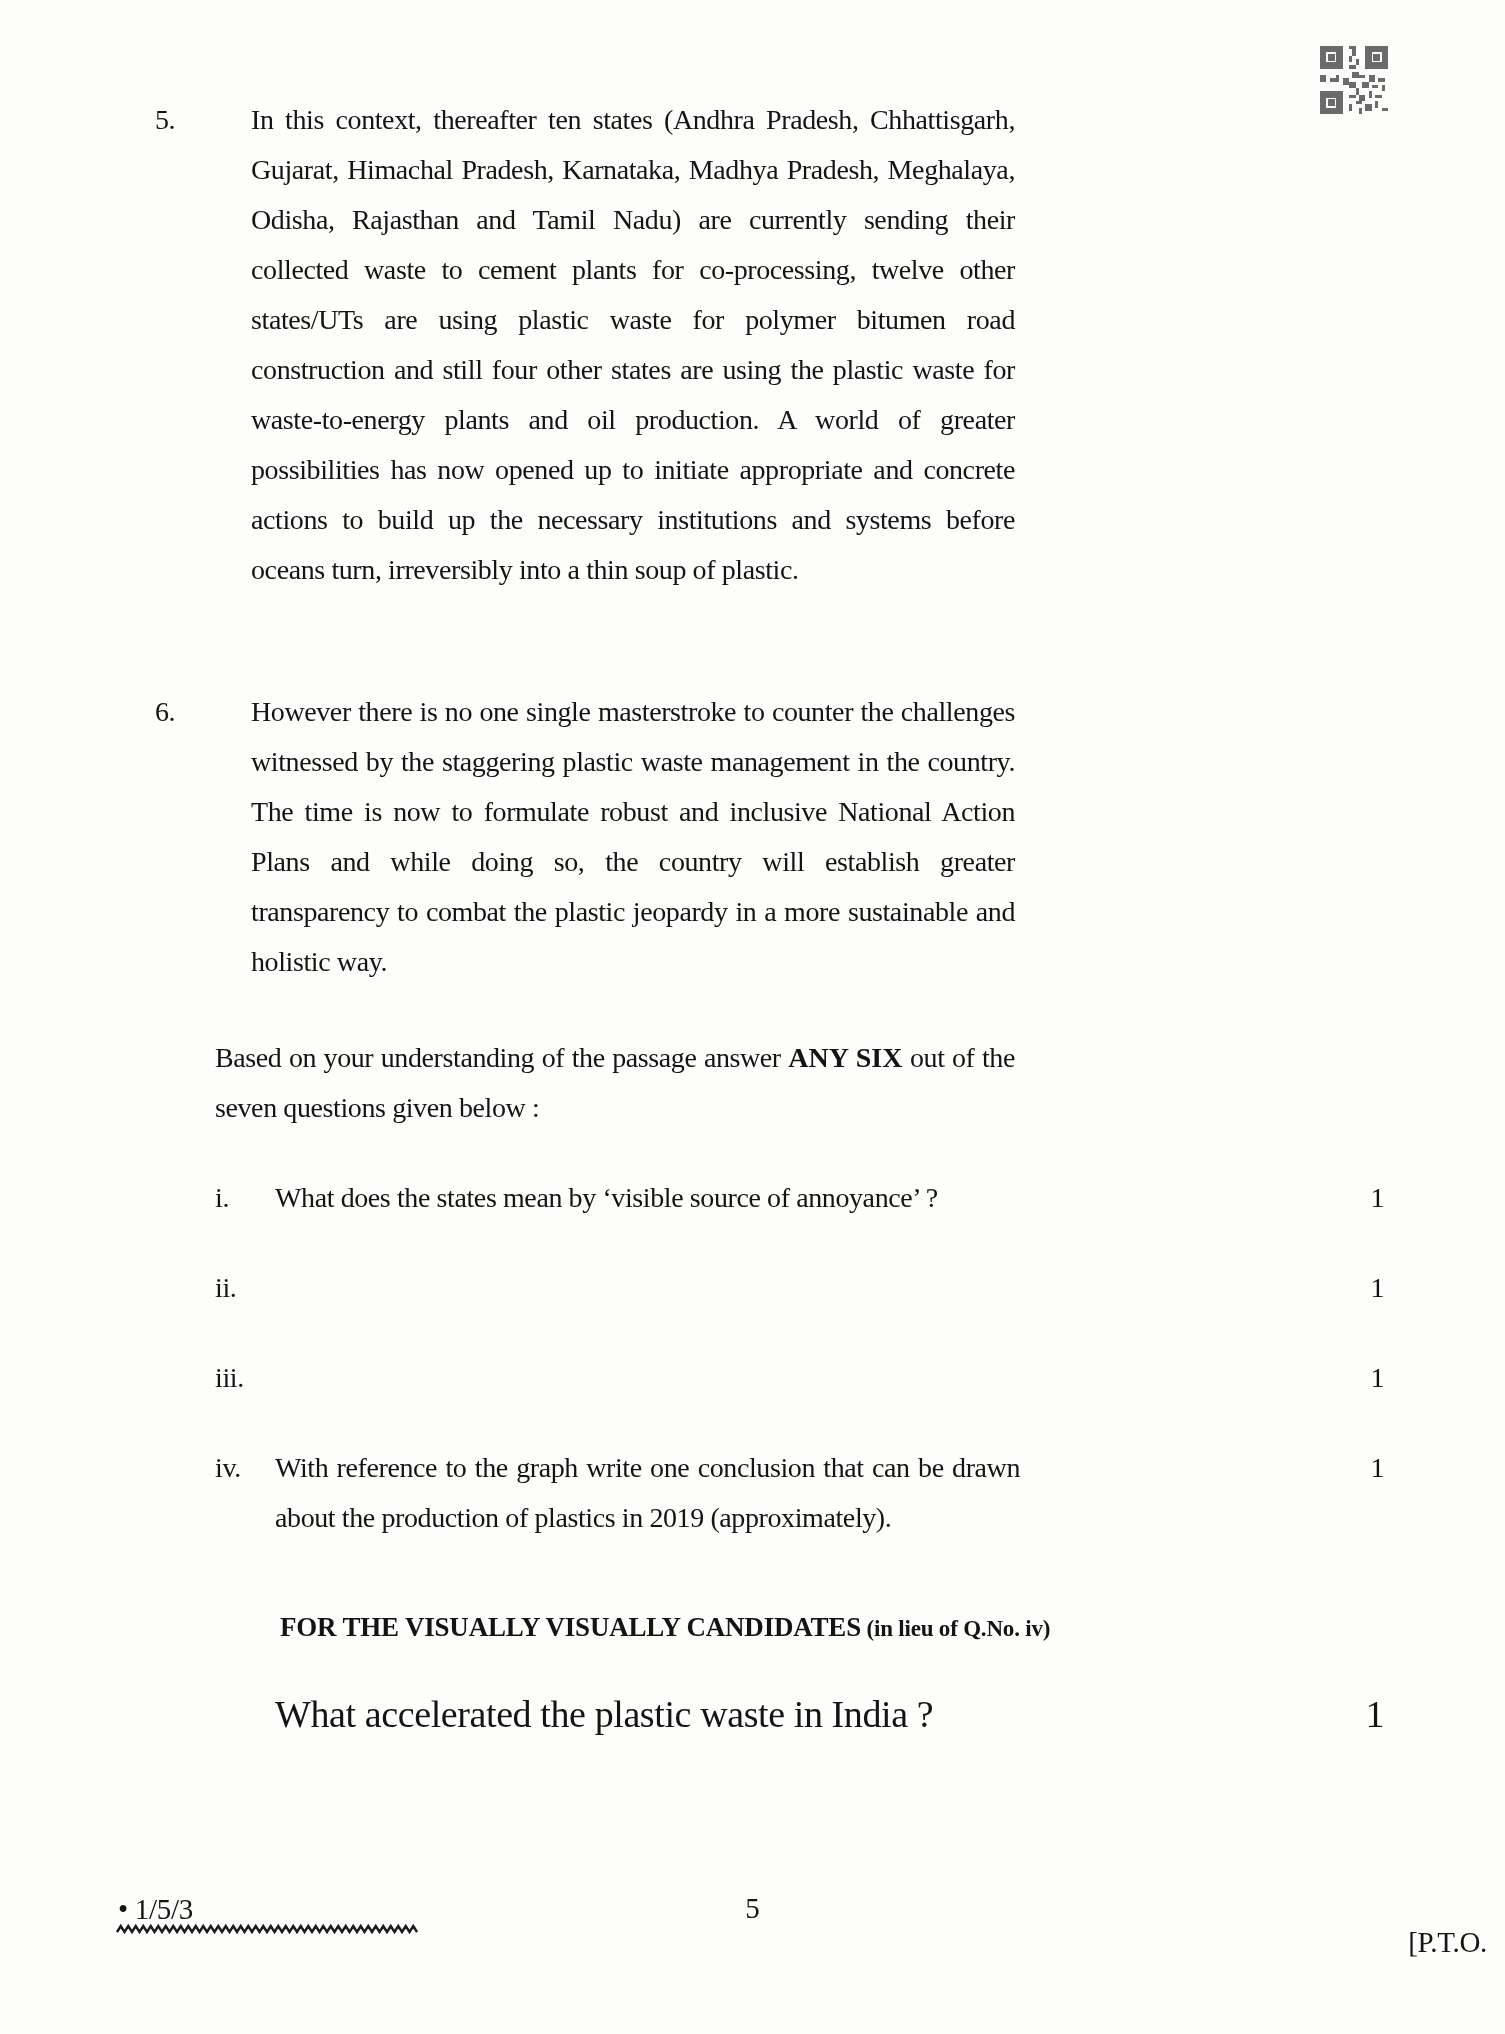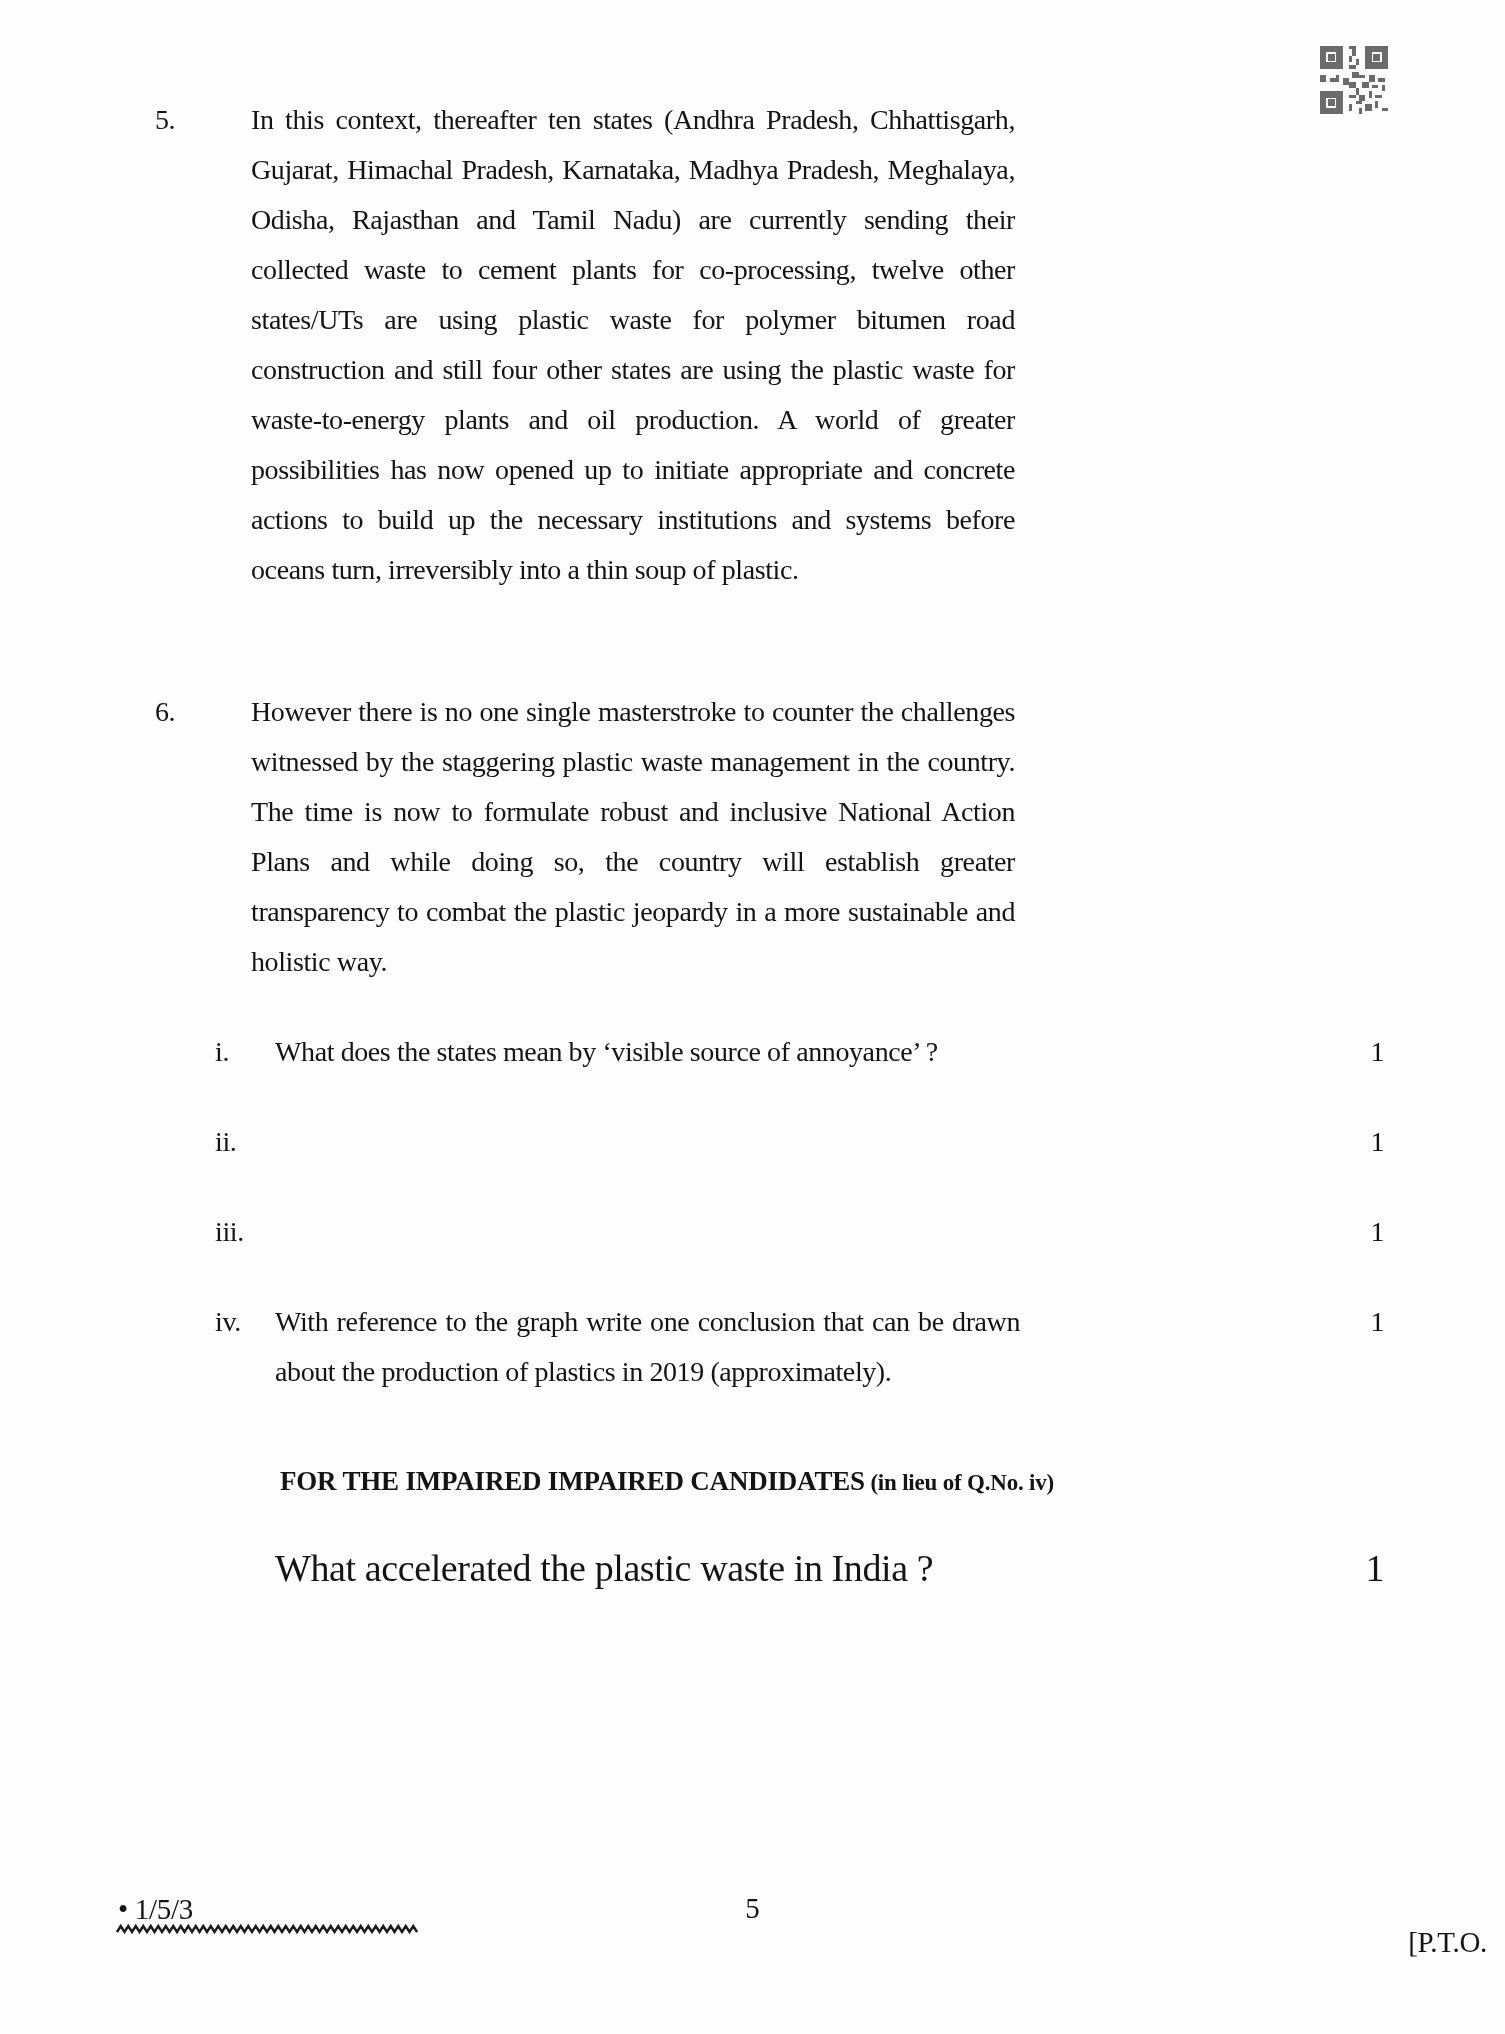--- a/index.html
+++ b/index.html
@@ -124,20 +124,21 @@
     <div class="para">
       <div class="para-num">5.</div>
       <div class="para-text">In this context, thereafter ten states (Andhra Pradesh, Chhattisgarh, Gujarat, Himachal Pradesh, Karnataka, Madhya Pradesh, Meghalaya, Odisha, Rajasthan and Tamil Nadu) are currently sending their collected waste to cement plants for co-processing, twelve other states/UTs are using plastic waste for polymer bitumen road construction and still four other states are using the plastic waste for waste-to-energy plants and oil production. A world of greater possibilities has now opened up to initiate appropriate and concrete actions to build up the necessary institutions and systems before oceans turn, irreversibly into a thin soup of plastic.</div>
     </div>
 
     <div class="para second">
       <div class="para-num">6.</div>
       <div class="para-text">However there is no one single masterstroke to counter the challenges witnessed by the staggering plastic waste management in the country. The time is now to formulate robust and inclusive National Action Plans and while doing so, the country will establish greater transparency to combat the plastic jeopardy in a more sustainable and holistic way.</div>
     </div>
 
+    <div class="instruction"><span>Based on your understanding of the passage answer </span><b>ANY SIX</b><span> out of the seven questions given below :</span></div>
 
     <div class="questions">
 
       <div class="q-row">
         <div class="q-num">i.</div>
         <div class="q-text">What does the states mean by ‘visible source of annoyance’ ?</div>
         <div class="q-marks">1</div>
       </div>
 
       <div class="q-row">
@@ -151,21 +152,21 @@
       </div>
 
       <div class="q-row">
         <div class="q-num">iv.</div>
         <div class="q-text">With reference to the graph write one conclusion that can be drawn about the production of plastics in 2019 (approximately).</div>
         <div class="q-marks">1</div>
       </div>
 
     </div>
 
-    <div class="vi-heading"><span>FOR THE IMPAIRED IMPAIRED CANDIDATES</span><span class="vi-note"> (in lieu of Q.No. iv)</span></div>
+    <div class="vi-heading"><span>FOR THE VISUALLY VISUALLY CANDIDATES</span><span class="vi-note"> (in lieu of Q.No. iv)</span></div>
 
     <div class="vi-row">
       <div class="vi-text">What accelerated the plastic waste in India ?</div>
       <div class="vi-marks">1</div>
     </div>
 
   </div>
 
   <div class="footer-code">• 1/5/3</div>
 

